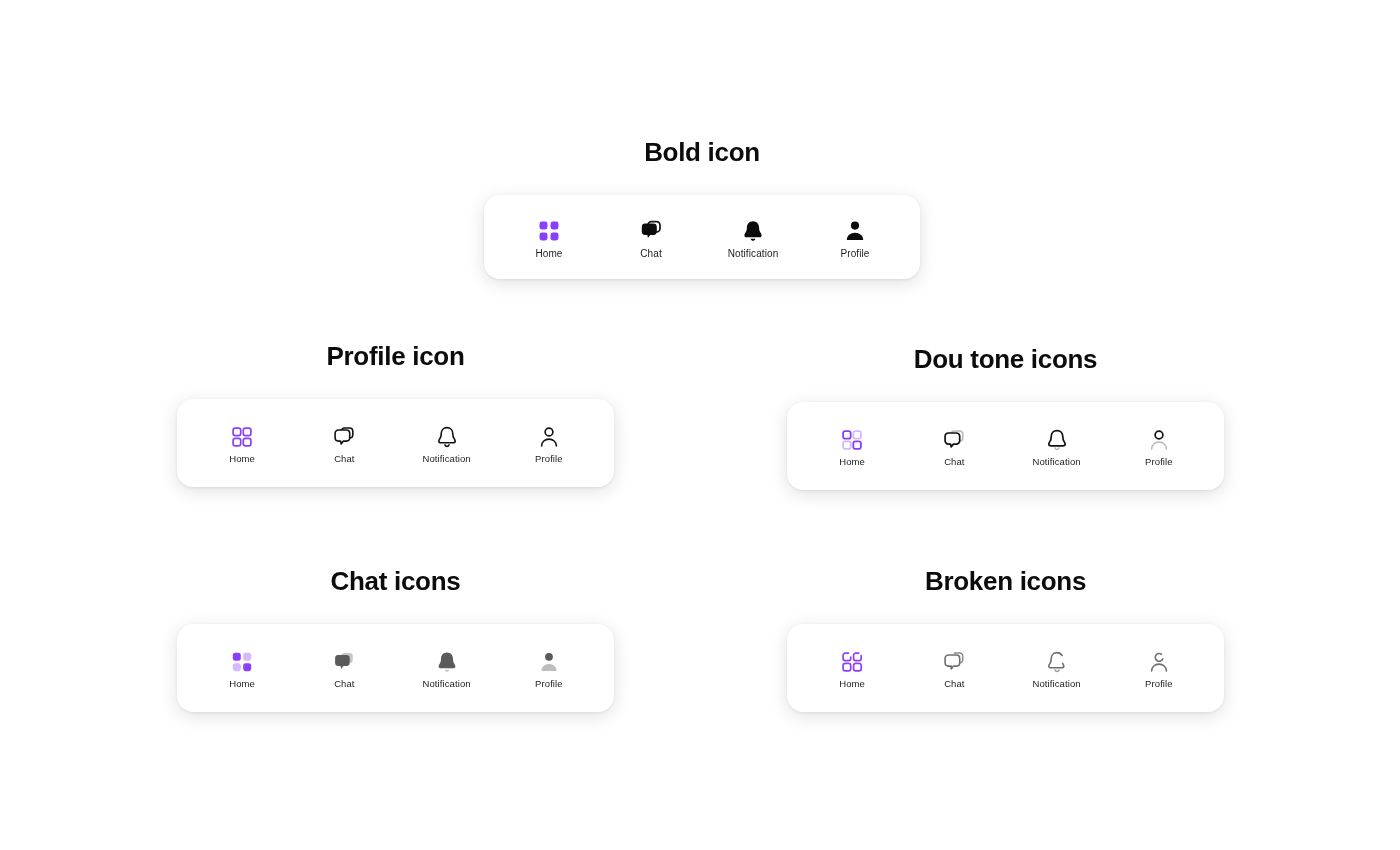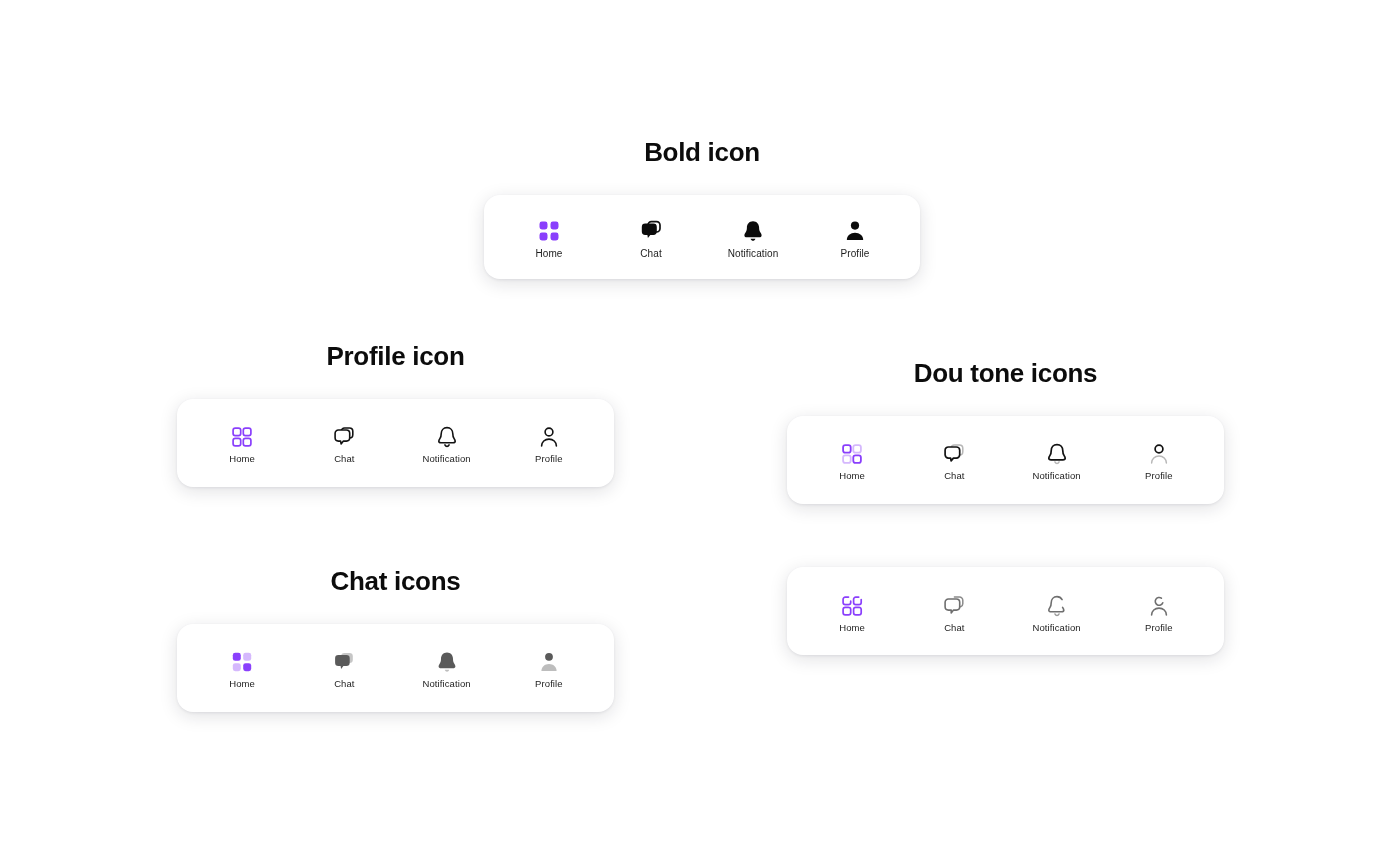--- a/index.html
+++ b/index.html
@@ -54,21 +54,21 @@
     line-height: 1;
     white-space: nowrap;
     letter-spacing: 0.1px;
   }
 
   
   #sec-bold      { left: 484px; top: 138px; width: 436px; }
   #sec-bold .navbar { height: 84px; }
 
   #sec-outline   { left: 177px; top: 342px; width: 437px; }
-  #sec-doutone   { left: 787px; top: 345px; width: 437px; margin-top: 14px; }
+  #sec-doutone   { left: 787px; top: 345px; width: 437px; }
   #sec-bulk      { left: 177px; top: 567px; width: 437px; }
   #sec-broken    { left: 787px; top: 567px; width: 437px; }
 
   #sec-outline .navbar, #sec-doutone .navbar,
   #sec-bulk .navbar, #sec-broken .navbar { height: 88px; }
 
   .small .icon-wrap { width: 24px; height: 24px; }
   .small .nav-label { font-size: 9.5px; }
 </style>
 </head>
@@ -266,20 +266,21 @@
             <path d="M4.4 21c0-4.2 3.4-7 7.6-7s7.6 2.8 7.6 7z" fill="#bdbdbd"></path>
           </svg>
         </span>
         <span class="nav-label">Profile</span>
       </div>
 
     </div>
   </div>
 
   <div class="section small" id="sec-broken">
+    <h2 class="section-title">Broken icons</h2>
     <div class="navbar">
 
       <div class="nav-item">
         <span class="icon-wrap">
           <svg width="24" height="24" viewBox="0 0 24 24">
             <path d="M8.5 3.1h-3.2a2.2 2.2 0 0 0-2.2 2.2v3.2a2.2 2.2 0 0 0 2.2 2.2h3.2a2.2 2.2 0 0 0 2.2-2.2V7.2" fill="none" stroke="#8a3ffc" stroke-width="1.7" stroke-linecap="round"></path>
             <path d="M18.7 3.1h-2.9a2.2 2.2 0 0 0-2.2 2.2v3.2a2.2 2.2 0 0 0 2.2 2.2h3.2a2.2 2.2 0 0 0 2.2-2.2V5.6" fill="none" stroke="#8a3ffc" stroke-width="1.7" stroke-linecap="round"></path>
             <path d="M8.5 13.3h-3.2a2.2 2.2 0 0 0-2.2 2.2v3.2a2.2 2.2 0 0 0 2.2 2.2h3.2a2.2 2.2 0 0 0 2.2-2.2v-3.2a2.2 2.2 0 0 0-1.1-1.9" fill="none" stroke="#8a3ffc" stroke-width="1.7" stroke-linecap="round"></path>
             <path d="M18.7 13.3h-2.9a2.2 2.2 0 0 0-2.2 2.2v3.2a2.2 2.2 0 0 0 2.2 2.2h3.2a2.2 2.2 0 0 0 2.2-2.2v-3.2a2.2 2.2 0 0 0-1.3-2" fill="none" stroke="#8a3ffc" stroke-width="1.7" stroke-linecap="round"></path>
           </svg>

